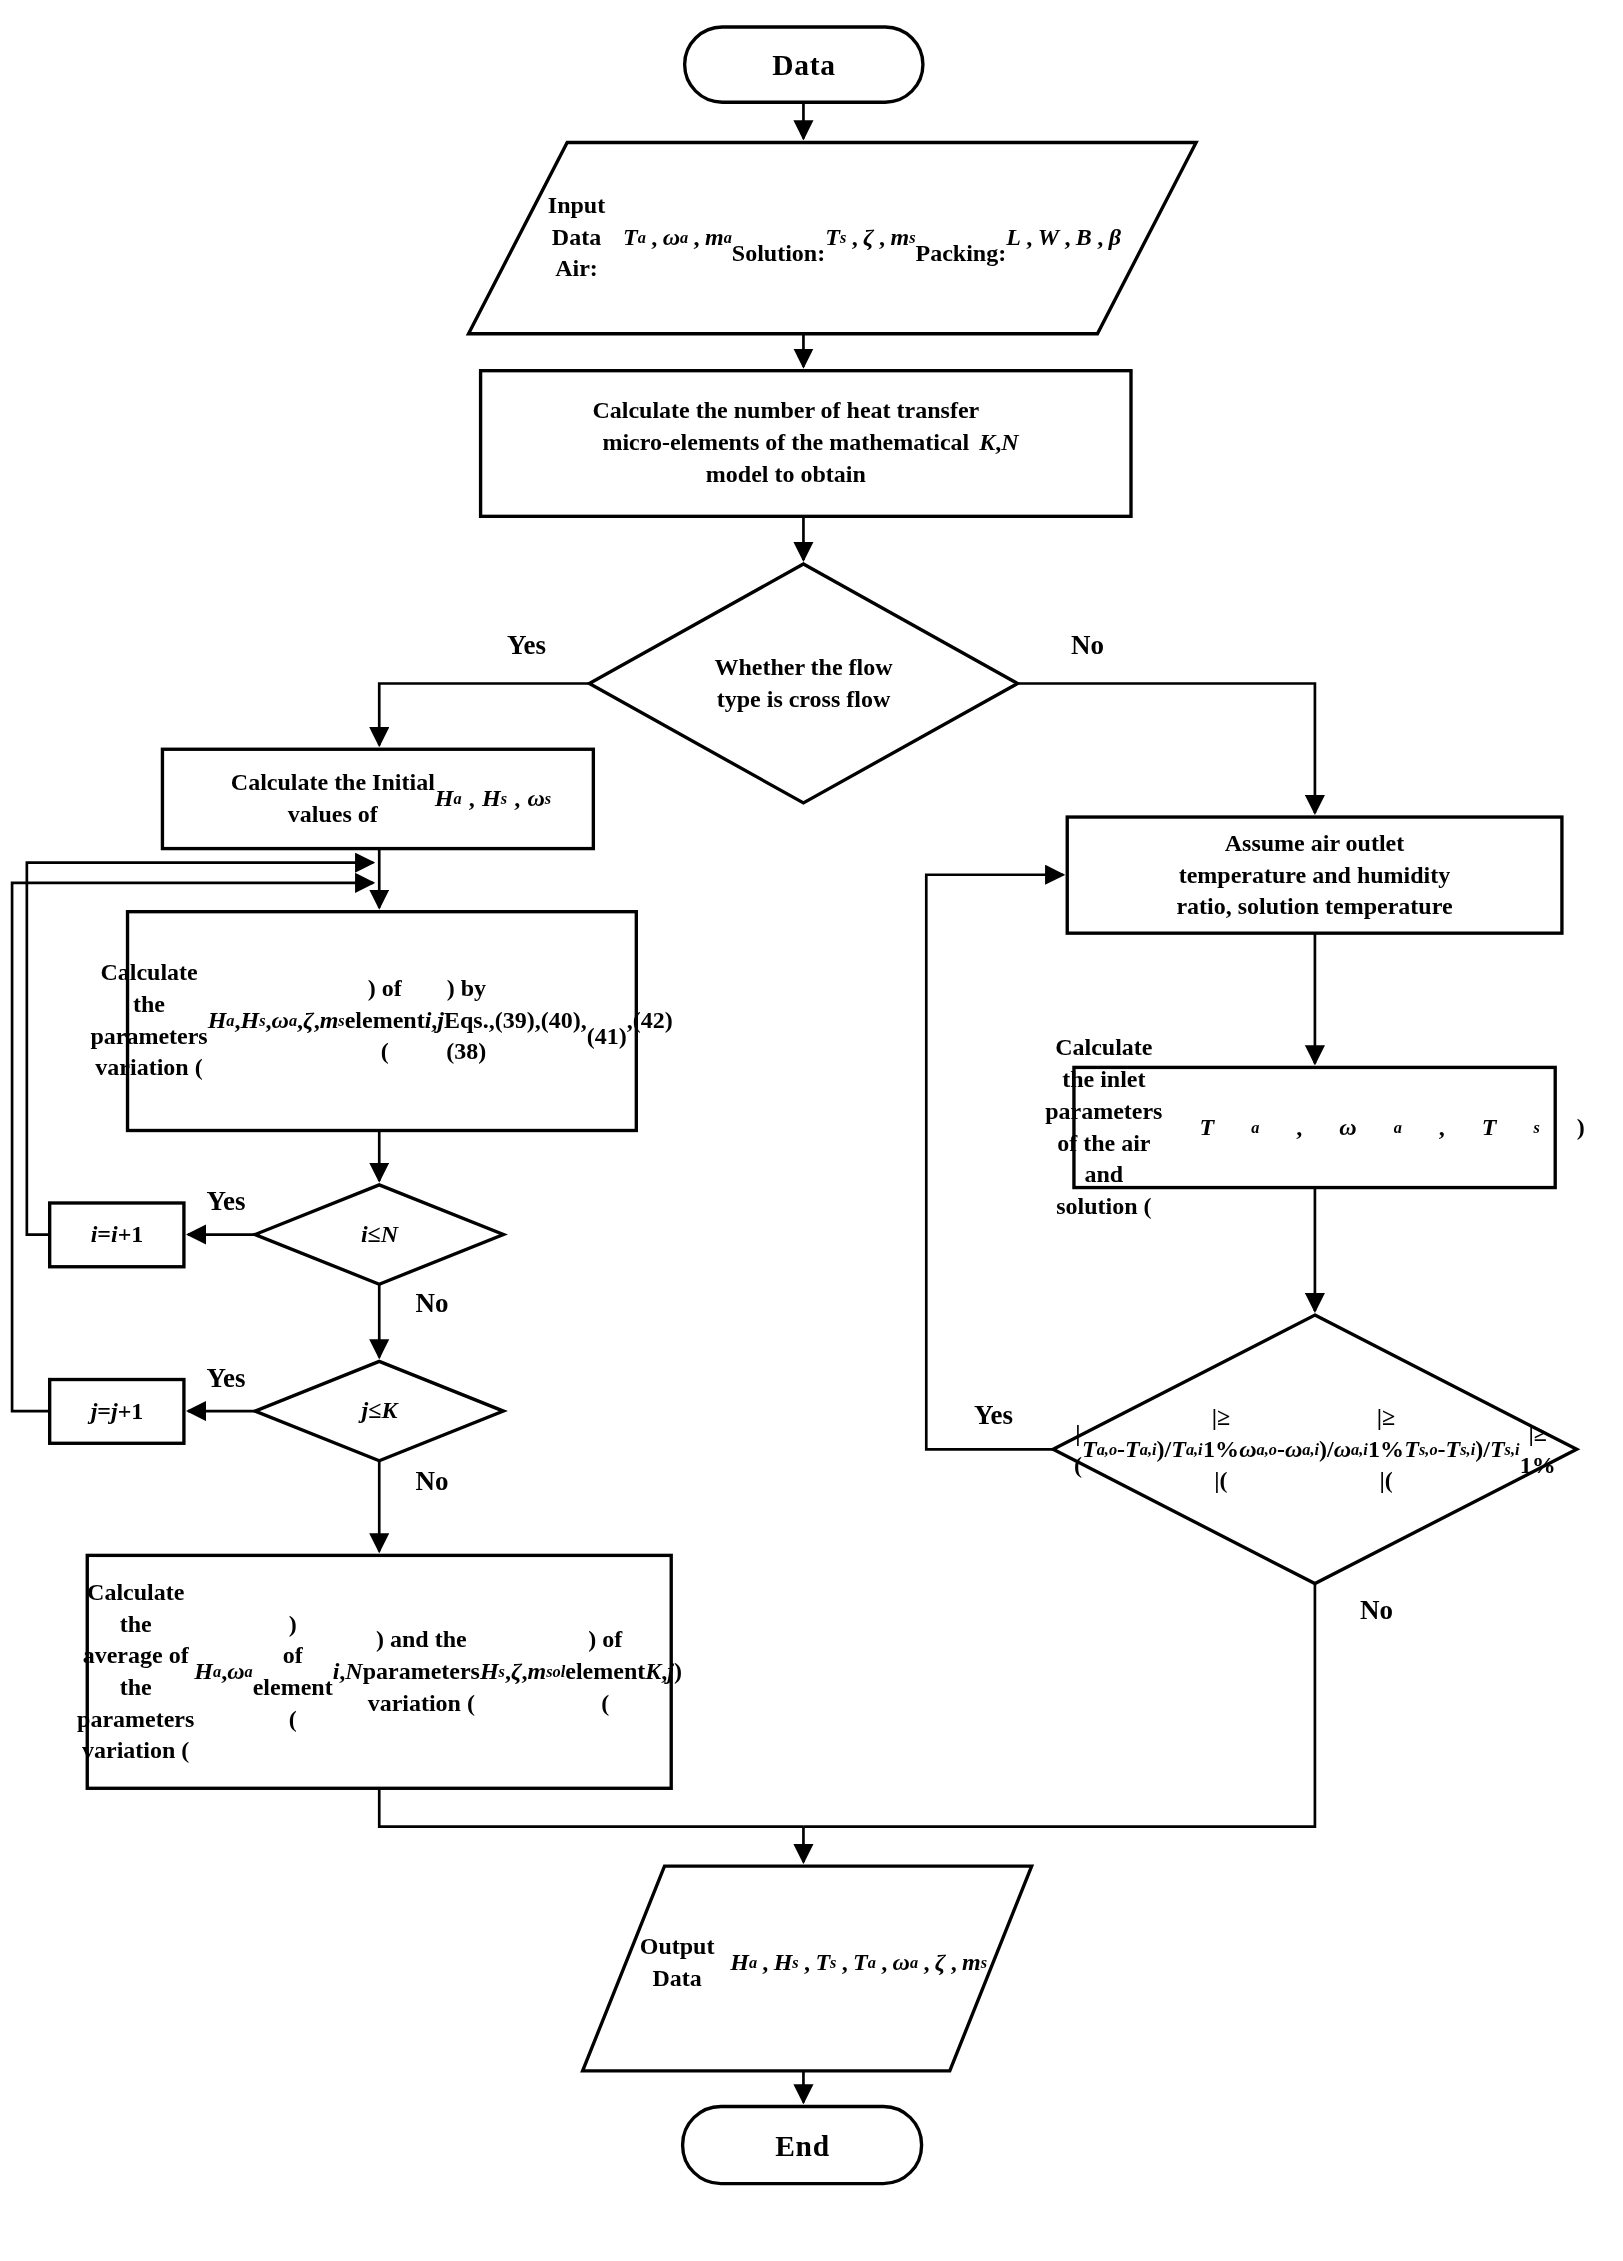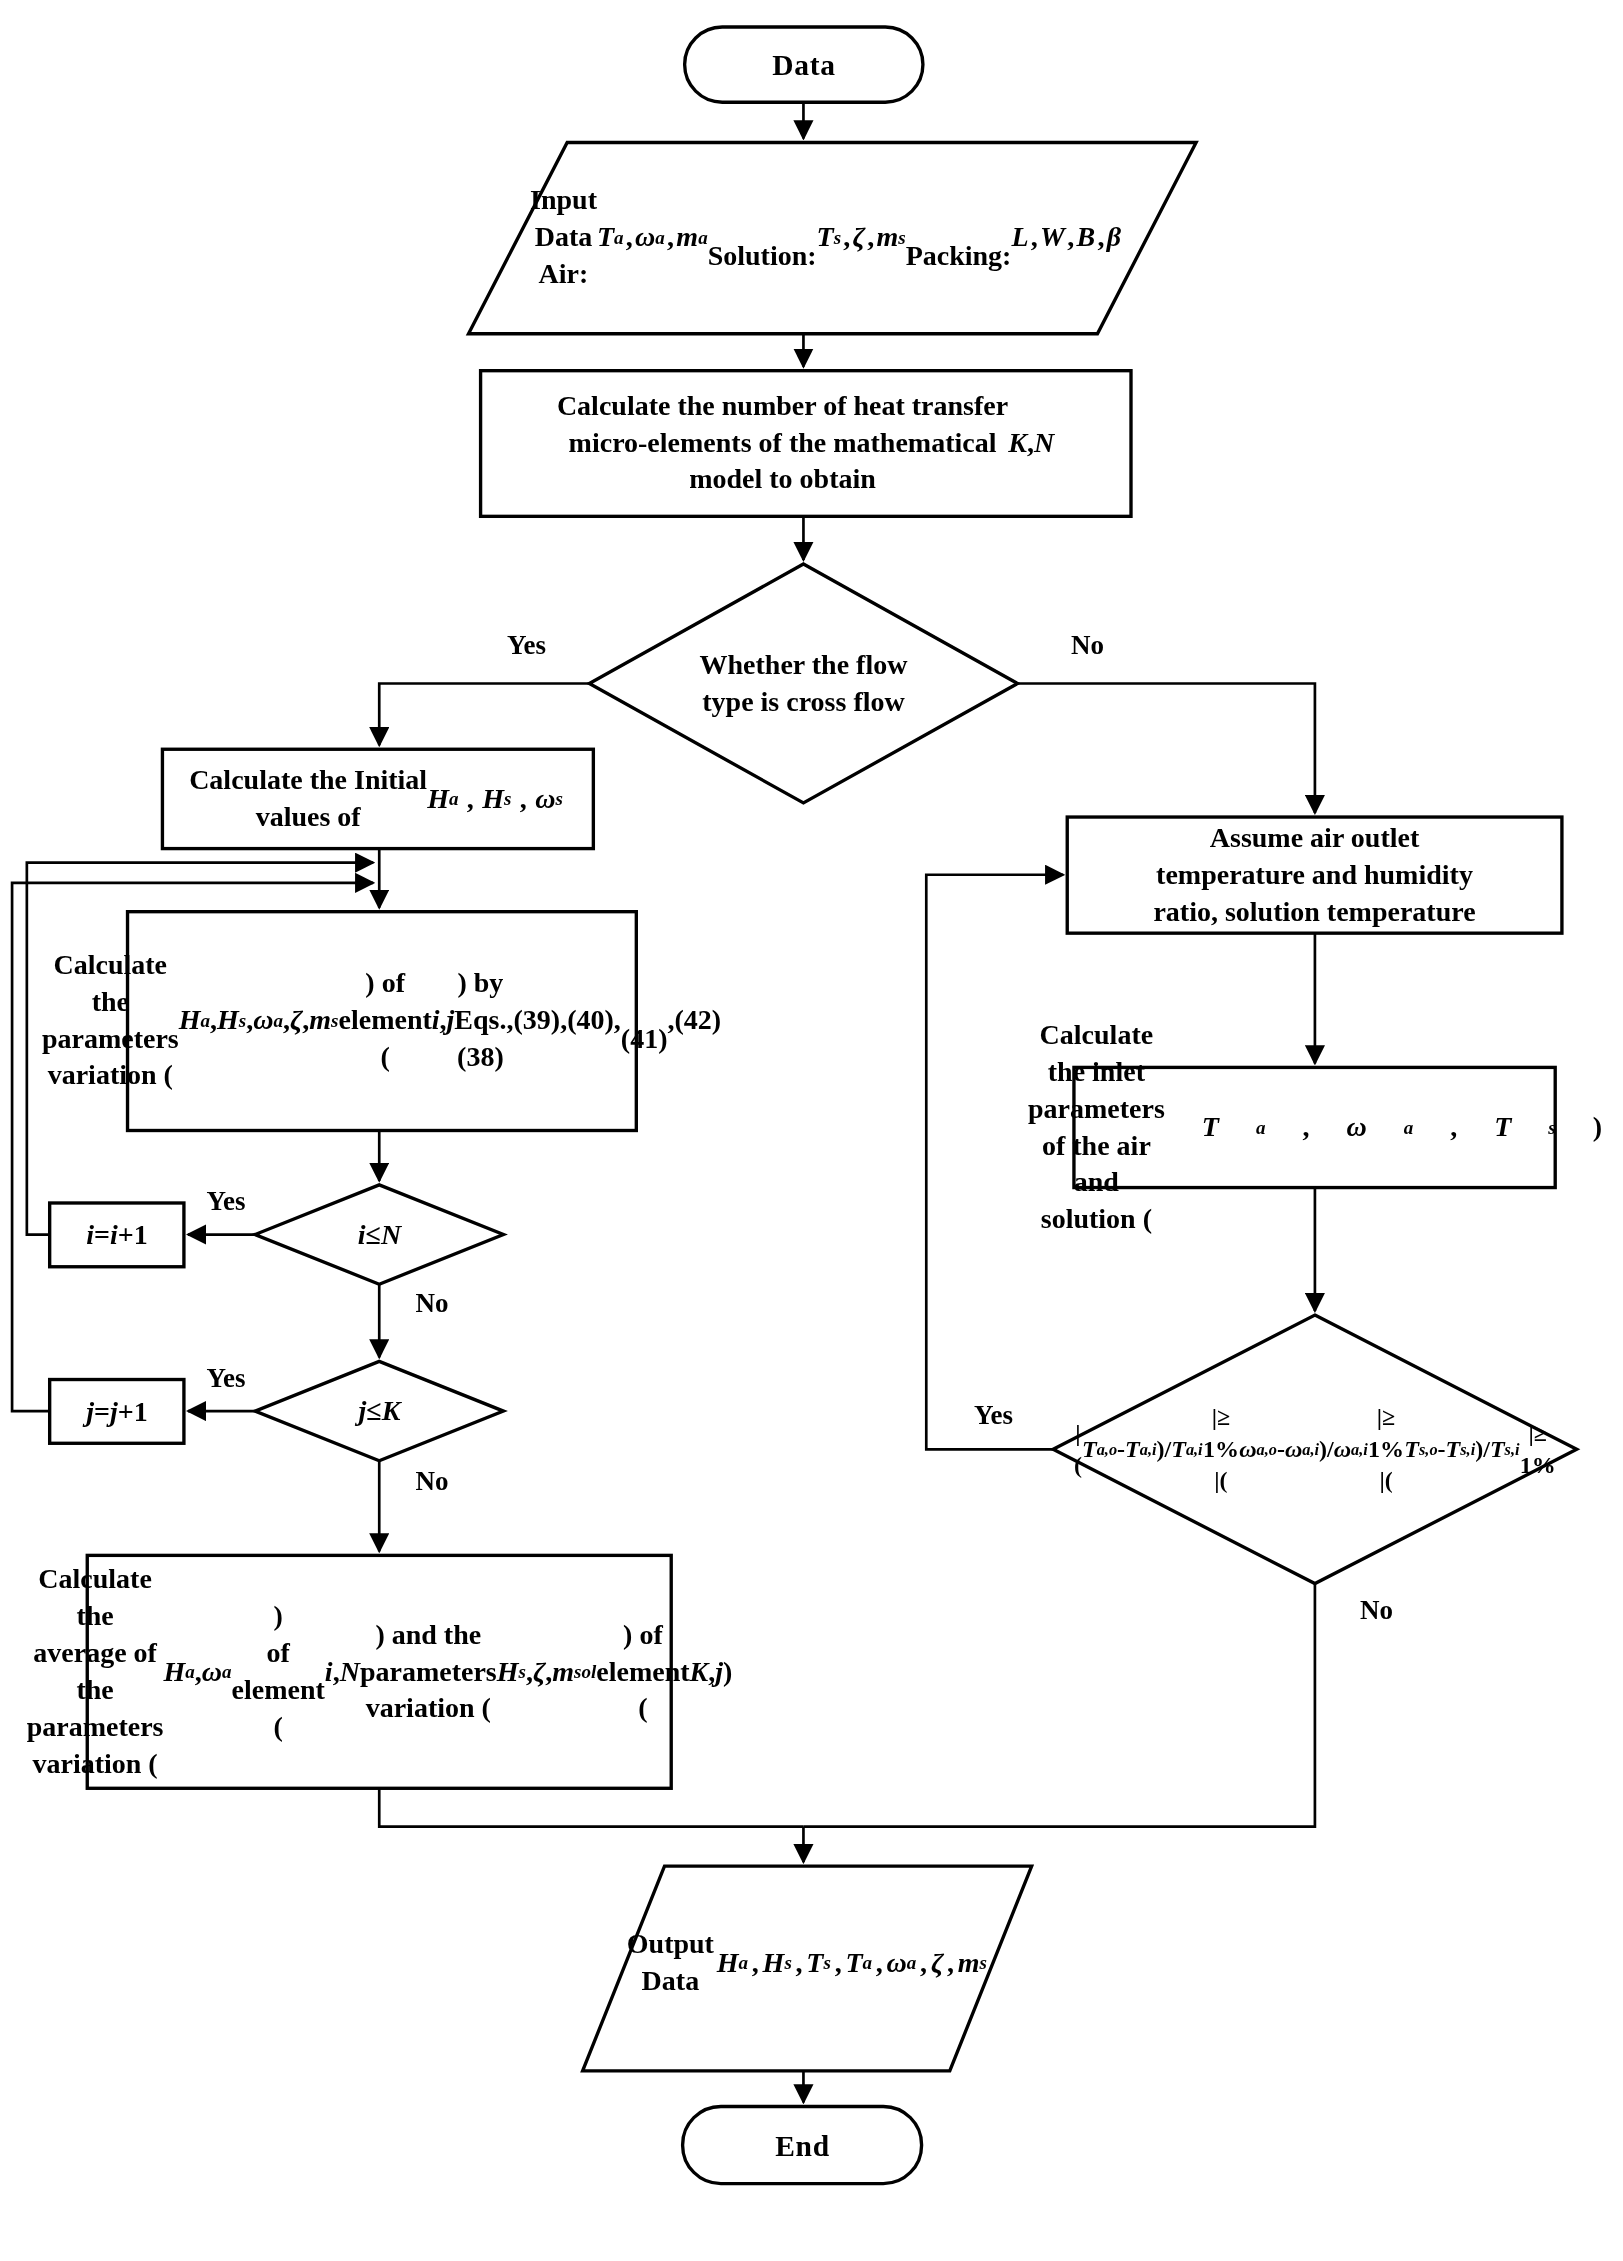--- a/index.html
+++ b/index.html
@@ -1,21 +1,21 @@
 <!DOCTYPE html>
 <html style="font-size:10.7px"><head>
 <meta charset="utf-8">
 <style>
   html,body{margin:0;padding:0;background:#ffffff;}
   body{width:1623px;height:2261px;position:relative;font-family:"Liberation Serif","DejaVu Serif",serif;color:#000;}
   #stage{position:relative;width:1623px;height:2261px;}
   svg.flow{position:absolute;left:0;top:0;}
   .node{
     position:absolute;display:flex;align-items:center;justify-content:center;
-    text-align:center;font-weight:bold;font-size:28px;line-height:1.32;
+    text-align:center;font-weight:bold;font-size:24px;line-height:1.32;
     white-space:normal;pointer-events:none;
   }
   .node sub{font-style:italic;font-size:68%;line-height:0;}
   .node i{font-style:italic;}
   .big{font-size:29.5px;letter-spacing:0.7px;}
   .small{font-size:24px;}
   .label{
     position:absolute;font-weight:bold;font-size:27px;line-height:1;
     text-align:center;pointer-events:none;
   }
@@ -75,21 +75,21 @@
       <polygon points="1959,1959 2349,2159 1959,2359 1569,2159"></polygon>
       <polygon points="990,2780 1537,2780 1415,3085 868,3085"></polygon>
       <rect x="1017" y="3138" width="356" height="115" rx="57" ry="57"></rect>
     </g>
   </svg>
 
   <div class="node big" style="left:685px;top:34px;width:238px;height:62px;">Data</div>
   <div class="node" style="left:530px;top:153px;width:591px;height:169px;">Input Data<br>Air: <i>T</i><sub>a</sub><span class="cjk-comma">,</span> <i>ω</i><sub>a</sub><span class="cjk-comma">,</span> <i>m</i><sub>a</sub><br>Solution: <i>T</i><sub>s</sub><span class="cjk-comma">,</span> <i>ζ</i><span class="cjk-comma">,</span> <i>m</i><sub>s</sub><br>Packing: <i>L</i><span class="cjk-comma">,</span> <i>W</i><span class="cjk-comma">,</span> <i>B</i><span class="cjk-comma">,</span> <i>β</i></div>
   <div class="node" style="left:487px;top:377px;width:637px;height:132px;">Calculate the number of heat transfer<br>micro-elements of the mathematical<br>model to obtain <i>K</i>, <i>N</i></div>
   <div class="node" style="left:624px;top:628px;width:359px;height:111px;">Whether the flow<br>type is cross flow</div>
-  <div class="node" style="left:167px;top:756px;width:418px;height:86px;">Calculate the Initial<br>values of <i>H</i><sub>a</sub><span class="cjk-comma">,</span> <i>H</i><sub>s</sub><span class="cjk-comma">,</span> <i>ω</i><sub>s</sub></div>
+  <div class="node" style="left:182px;top:756px;width:418px;height:86px;">Calculate the Initial<br>values of <i>H</i><sub>a</sub><span class="cjk-comma">,</span> <i>H</i><sub>s</sub><span class="cjk-comma">,</span> <i>ω</i><sub>s</sub></div>
   <div class="node" style="left:134px;top:918px;width:495px;height:205px;">Calculate the parameters<br>variation (<i>H</i><sub>a</sub><span class="cjk-comma">,</span> <i>H</i><sub>s</sub><span class="cjk-comma">,</span> <i>ω</i><sub>a</sub><span class="cjk-comma">,</span> <i>ζ</i><span class="cjk-comma">,</span><br><i>m</i><sub>s</sub> ) of element (<i>i</i>, <i>j</i>) by<br>Eqs.(38)<span class="cjk-comma">,</span> (39)<span class="cjk-comma">,</span> (40)<span class="cjk-comma">,</span><br>(41)<span class="cjk-comma">,</span> (42)</div>
   <div class="node" style="left:289px;top:1208px;width:181px;height:54px;"><i>i</i>≤<i>N</i></div>
   <div class="node" style="left:50px;top:1203px;width:134px;height:64px;"><i>i</i>=<i>i</i>+1</div>
   <div class="node" style="left:289px;top:1384px;width:181px;height:54px;"><i>j</i>≤<i>K</i></div>
   <div class="node" style="left:50px;top:1380px;width:134px;height:64px;"><i>j</i>=<i>j</i>+1</div>
   <div class="node" style="left:94px;top:1564px;width:571px;height:216px;">Calculate the average of the<br>parameters variation (<i>H</i><sub>a</sub><span class="cjk-comma">,</span> <i>ω</i><sub>a</sub>)<br>of element (<i>i</i> , <i>N</i>) and the<br>parameters variation (<i>H</i><sub>s</sub><span class="cjk-comma">,</span> <i>ζ</i><span class="cjk-comma">,</span><br><i>m</i><sub>sol</sub>) of element (<i>K</i>, <i>j</i>)</div>
   <div class="node" style="left:1074px;top:824px;width:481px;height:103px;text-align:center;">Assume air outlet<br>temperature and humidity<br>ratio, solution temperature</div>
   <div class="node" style="left:1081px;top:1074px;width:468px;height:107px;gap:37px;">Calculate the inlet<br>parameters of the air and<br>solution (<i>T</i><sub>a</sub><span class="cjk-comma">,</span> <i>ω</i><sub>a</sub><span class="cjk-comma">,</span> <i>T</i><sub>s</sub> )</div>
   <div class="node small" style="left:1074px;top:1364px;width:482px;height:171px;">|(<i>T</i><sub>a,o</sub>-<i>T</i><sub>a,i</sub>)/<i>T</i><sub>a,i</sub>|≥ 1%<br>|( <i>ω</i><sub>a,o</sub>- <i>ω</i><sub>a,i</sub>)/ <i>ω</i><sub>a,i</sub>|≥ 1%<br>|(<i>T</i><sub>s,o</sub>-<i>T</i><sub>s,i</sub>)/<i>T</i><sub>s,i</sub>|≥ 1%</div>
   <div class="node" style="left:624px;top:1879px;width:363px;height:168px;">Output Data<br><i>H</i><sub>a</sub><span class="cjk-comma">,</span> <i>H</i><sub>s</sub><span class="cjk-comma">,</span><br><i>T</i><sub>s</sub><span class="cjk-comma">,</span> <i>T</i><sub>a</sub><span class="cjk-comma">,</span><br><i>ω</i><sub>a</sub><span class="cjk-comma">,</span> <i>ζ</i><span class="cjk-comma">,</span> <i>m</i><sub>s</sub></div>

